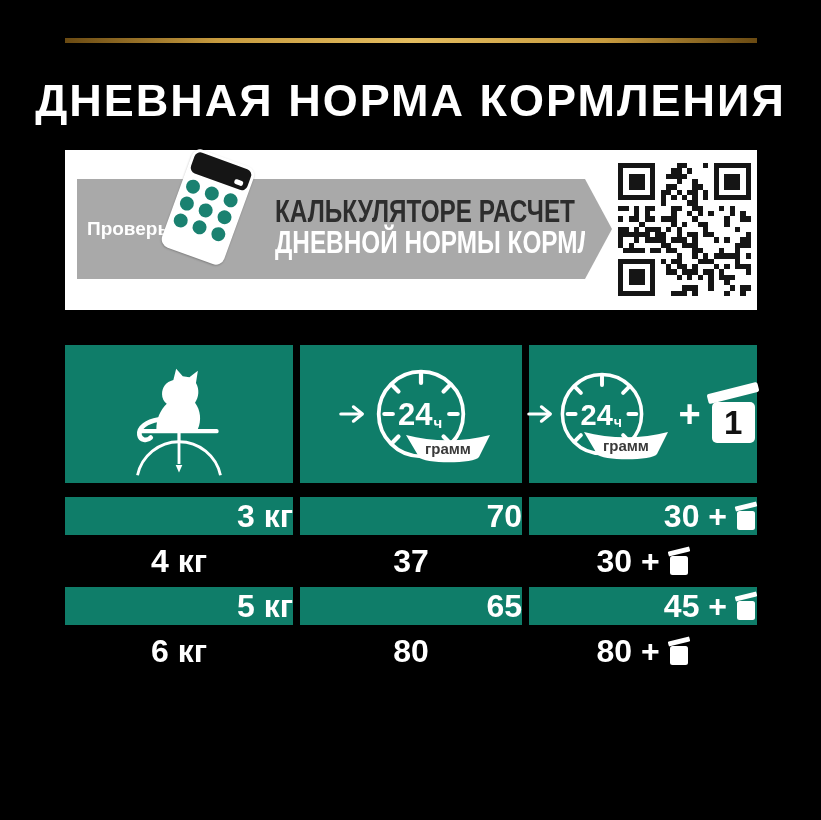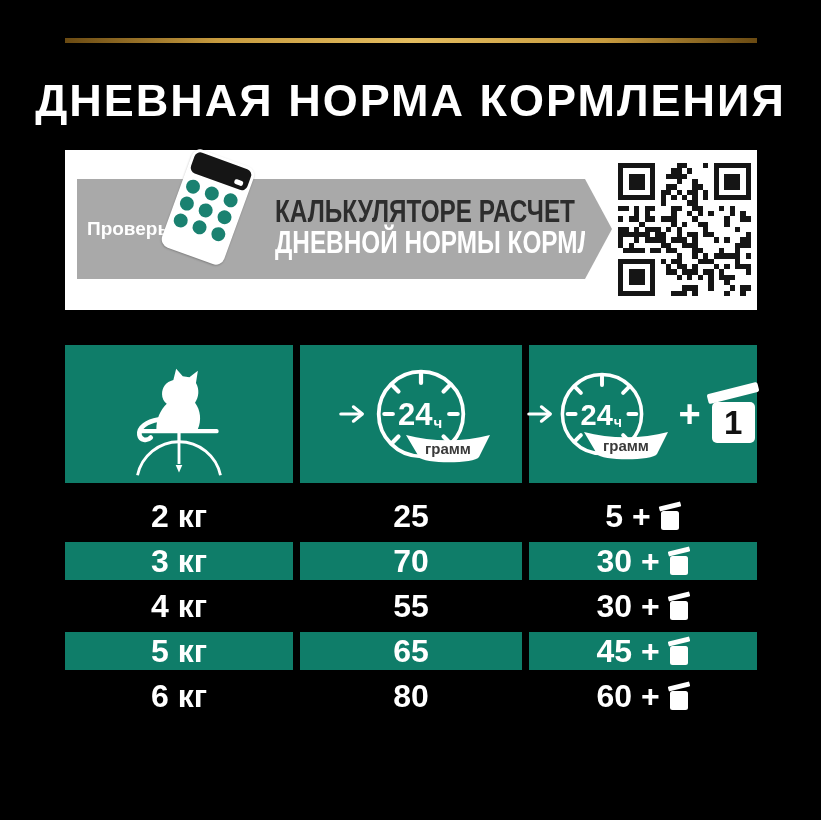--- a/index.html
+++ b/index.html
@@ -77,21 +77,21 @@
     margin-bottom:7px;
   }
   .thead{height:138px; margin-bottom:14px;}
   .thead .cell{background:var(--teal);}
   .cell{
     display:flex; align-items:center; justify-content:center;
     font-weight:bold; color:var(--white);
   }
   .drow{height:38px;}
   .drow .cell{font-size:32px; background:transparent;}
-  .drow.hl .cell{background:var(--teal);}
+  .drow.hl .cell{background:var(--teal);justify-content:flex-end;}
   
   .cat-scale{width:150px; height:132px;}
   .clock-wrap{position:relative; width:94px; height:94px; flex:none;}
   .clock-wrap.small{width:88px; height:88px;}
   .clock{width:100%; height:100%; display:block;}
   .clock line{stroke:var(--white); stroke-width:4.5; stroke-linecap:round;}
   .arrow-icon{width:27px; height:24px; flex:none;}
   .arrow-icon line, .arrow-icon path{stroke:var(--white); stroke-width:3.5; stroke-linecap:round; stroke-linejoin:round; fill:none;}
   .bowl{position:absolute; right:-24px; bottom:-5px; width:88px; height:36px;}
   .col2-inner{display:flex; align-items:center; padding-right:16px;}
@@ -504,35 +504,20 @@
         </div>
         <span class="plus-sign">+</span>
         <span class="big-can">
           <span class="big-can-lid"></span>
           <span class="big-can-body">1</span>
         </span>
       </div>
     </div>
   </div>
   <div id="rows">
-  <div class="trow drow">
-    <div class="cell">
-      <span>2 кг</span>
-    </div>
-    <div class="cell">
-      <span>25</span>
-    </div>
-    <div class="cell">
-      <span>5 +</span>
-      <span class="mini-can">
-        <span class="mini-can-lid"></span>
-        <span class="mini-can-body"></span>
-      </span>
-    </div>
-  </div>
 
   <div class="trow drow hl">
     <div class="cell">
       <span>3 кг</span>
     </div>
     <div class="cell">
       <span>70</span>
     </div>
     <div class="cell">
       <span>30 +</span>
@@ -541,21 +526,21 @@
         <span class="mini-can-body"></span>
       </span>
     </div>
   </div>
 
   <div class="trow drow">
     <div class="cell">
       <span>4 кг</span>
     </div>
     <div class="cell">
-      <span>55</span>
+      <span>37</span>
     </div>
     <div class="cell">
       <span>30 +</span>
       <span class="mini-can">
         <span class="mini-can-lid"></span>
         <span class="mini-can-body"></span>
       </span>
     </div>
   </div>
 
@@ -576,21 +561,21 @@
   </div>
 
   <div class="trow drow">
     <div class="cell">
       <span>6 кг</span>
     </div>
     <div class="cell">
       <span>80</span>
     </div>
     <div class="cell">
-      <span>60 +</span>
+      <span>80 +</span>
       <span class="mini-can">
         <span class="mini-can-lid"></span>
         <span class="mini-can-body"></span>
       </span>
     </div>
   </div>
 
 </div>
 </div>
 

